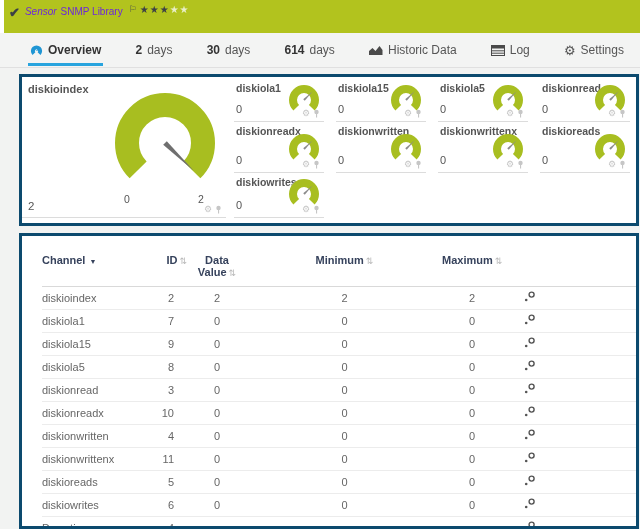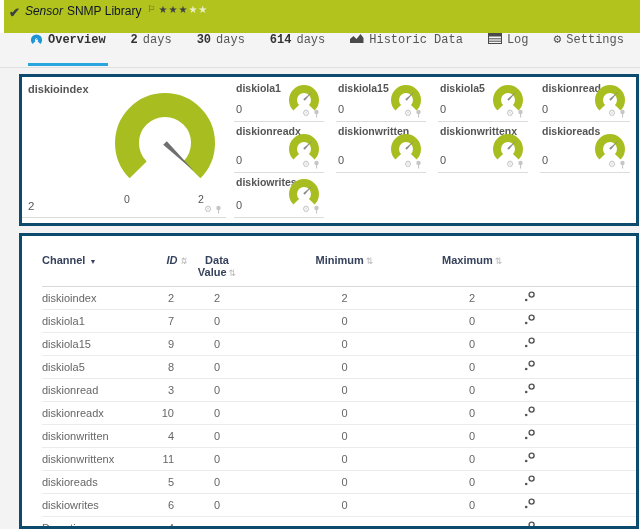--- a/index.html
+++ b/index.html
@@ -4,31 +4,31 @@
 <style>
   * { margin:0; padding:0; box-sizing:border-box; }
   html,body { width:640px; height:529px; overflow:hidden; }
   body { font-family:"Liberation Sans", sans-serif; background:#f2f3f2; position:relative; }
 
   
   .topbar { height:33px; background:#b2c31e; border-left:4px solid #ffffff; display:flex; align-items:flex-start; padding:4px 0 0 4px; }
   .check { color:#3b4045; font-size:13px; font-weight:bold; margin:1px 5px 0 1px; }
   .title-block { display:flex; flex-direction:column; }
   .title-line { display:flex; align-items:flex-start; }
-  .sensor-title { font-size:12px; color:#0f172a; line-height:15px; }
+  .sensor-title { font-size:10px; color:#6d28d9; line-height:15px; }
   .sensor-title em { font-style:italic; margin-right:4px; }
   .flag { font-size:9px; color:#454a4e; margin:0 3px 0 6px; line-height:10px; }
   .stars { font-size:10px; line-height:11px; letter-spacing:1px; }
   .star-f { color:#3c4145; }
   .star-e { color:#e9efc8; }
   .ok-label { font-size:10px; font-weight:bold; color:#4c521c; margin:2px 0 0 8px; }
 
   
   .tabbar { height:35px; background:#f3f4f3; border-bottom:1px solid #e0e0e0; display:flex; align-items:center; justify-content:space-between; padding:0 16px 0 30px; }
-  .tab { display:flex; gap:5px; font-size:12px; color:#555; height:35px; position:relative; white-space:nowrap;font-family:Liberation Mono, monospace; }
+  .tab { display:flex; align-items:center; gap:5px; font-size:12px; color:#555; height:35px; position:relative; white-space:nowrap; }
   .tab .num { font-weight:bold; color:#333; }
   .tab.active { color:#333; font-weight:bold; }
   .tab.active::after { content:""; position:absolute; left:-2px; right:-2px; bottom:2px; height:3px; background:#28a4de; }
   .tab svg, .tab .glyph { flex:0 0 auto; }
   .glyph { font-size:13px; line-height:13px; color:#555; }
 
   
   .panel { background:#fff; border:3px solid #0c4a6e; margin-left:19px; width:620px; }
 
   
@@ -46,21 +46,21 @@
   .gtitle { position:absolute; left:2px; top:3px; font-size:10.5px; font-weight:bold; color:#555; }
   .gsvg { position:absolute; left:52px; bottom:5px; }
   .gcell-r2 .gsvg, .gcell-r3 .gsvg { bottom:7px; }
   .gvalue { position:absolute; left:2px; bottom:6px; font-size:11px; color:#555; }
 
   
   .table-panel { margin-top:7px; height:296px; padding-top:12px; overflow:hidden; }
   table { border-collapse:collapse; table-layout:fixed; width:601px; margin-left:20px; font-size:11px; color:#666; }
   th { color:#36425c; font-weight:bold; vertical-align:top; padding:6px 0 8px; border-bottom:1px solid #d9d9d9; text-align:center; }
   th.c-ch { text-align:left; }
-  th.c-id { text-align:right; white-space:nowrap;font-style:italic; }
+  th.c-id { text-align:right; white-space:nowrap; }
   th.c-min, th.c-max { white-space:nowrap; }
   td { padding:4px 0; height:22px; border-bottom:1px solid #ececec; text-align:center; }
   td.c-ch { text-align:left; }
   td.c-id { text-align:right; padding-right:13px; }
   .sort { font-size:9px; color:#b8b8b8; margin-left:2px; font-weight:normal; }
   .sort-desc { font-size:7px; color:#36425c; margin-left:4px; }
   .rowgear { display:inline-block; cursor:pointer; }
 </style>
 </head>
 <body>

